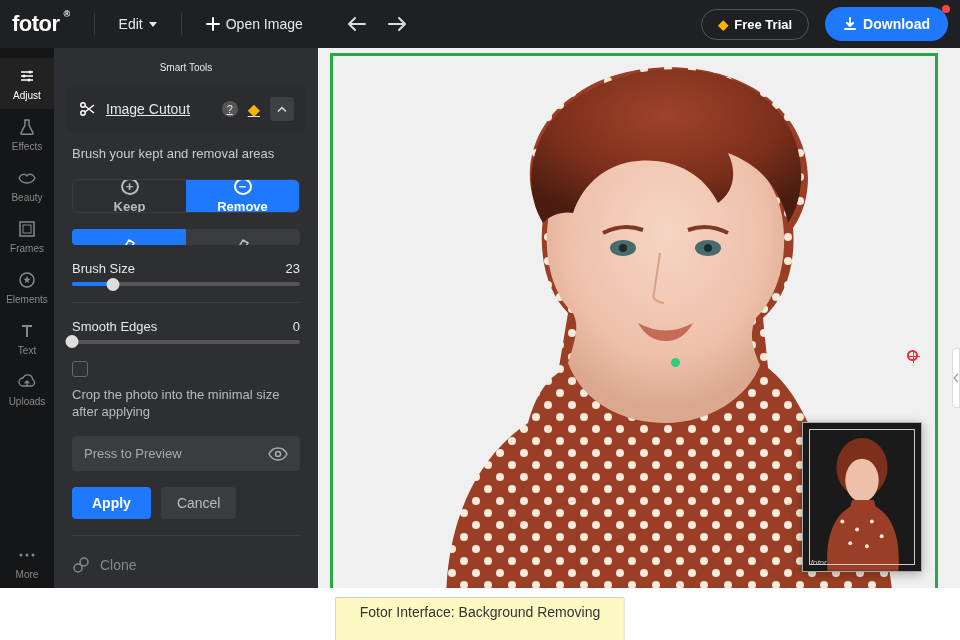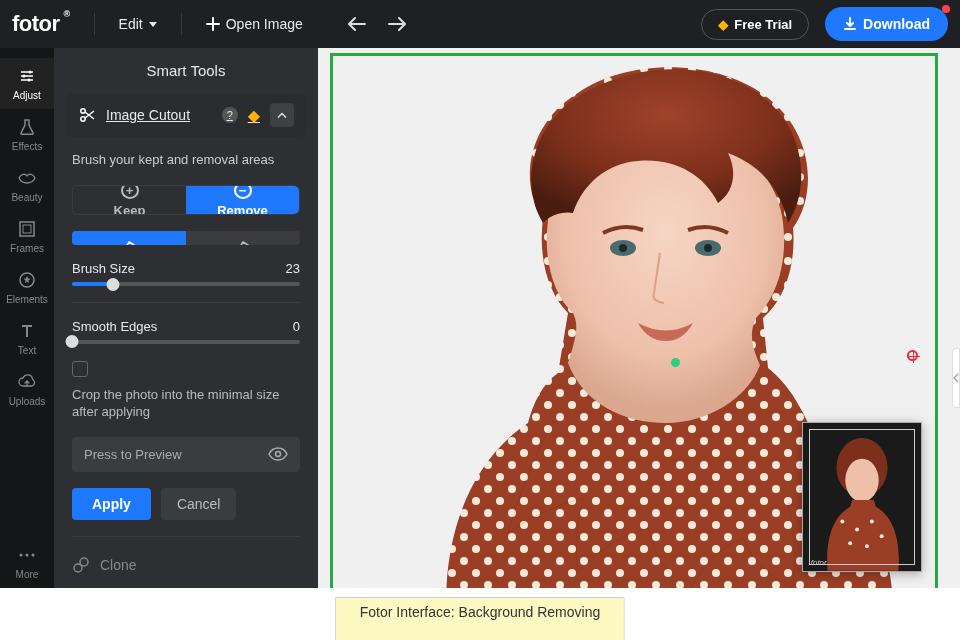--- a/index.html
+++ b/index.html
@@ -18,21 +18,21 @@
   .btn-download::after { content:""; position:absolute; top:-2px; right:-2px; width:8px; height:8px; background:#ff4444; border-radius:50%; }
   .diamond { color: #ffb200; }
 
   .main { display: flex; flex: 1; min-height: 0; }
   .rail { background: #151618; width: 54px; color: #aaa; font-size: 10px; display: flex; flex-direction: column; align-items: center; padding-top: 10px; gap: 0; }
   .rail-item { display:flex; flex-direction:column; align-items:center; gap:4px; padding: 8px 0; width:100%; cursor:pointer; color:#888; }
   .rail-item.active { color:#fff; background:#222; }
   .rail-icon { width:20px; height:20px; display:flex; align-items:center; justify-content:center; }
 
   .panel { background: #2d2f33; width: 264px; color: #e8e8e8; display:flex; flex-direction:column; overflow-y: hidden; position: relative; }
-  .panel-title { text-align:center; padding: 14px 0 10px; font-size: 15px; font-weight:500; }
+  .panel-title { text-align:center; padding: 14px 0 10px; font-size: 10px; font-weight:500; }
   .section-header { margin: 4px 12px 0; background:#2a2c30; border-radius:6px; padding: 10px 12px; display:flex; align-items:center; gap:10px; cursor:pointer;text-decoration:underline; }
   .section-header .title { flex:1; font-size:14px; font-weight:500; }
   .help-badge { width:16px; height:16px; border-radius:50%; background:#555; display:flex; align-items:center; justify-content:center; font-size:11px; }
   .collapse-btn { width:24px; height:24px; border-radius:4px; background:#3e4044; display:flex; align-items:center; justify-content:center; }
 
   .panel-body { padding: 14px 18px; overflow-y: hidden; display:flex; flex-direction:column; gap: 16px; }
   .hint { font-size: 13px; color:#ccc; line-height:1.4; }
   .keep-remove { display:flex; border:1px solid #3a3c40; border-radius:6px; overflow:hidden; height:60px; }
   .kr-btn { flex:1; display:flex; flex-direction:column; align-items:center; justify-content:center; gap:4px; cursor:pointer; font-size:13px; font-weight:600; }
   .kr-btn.keep { background:#2d2f33; color:#bbb; }

